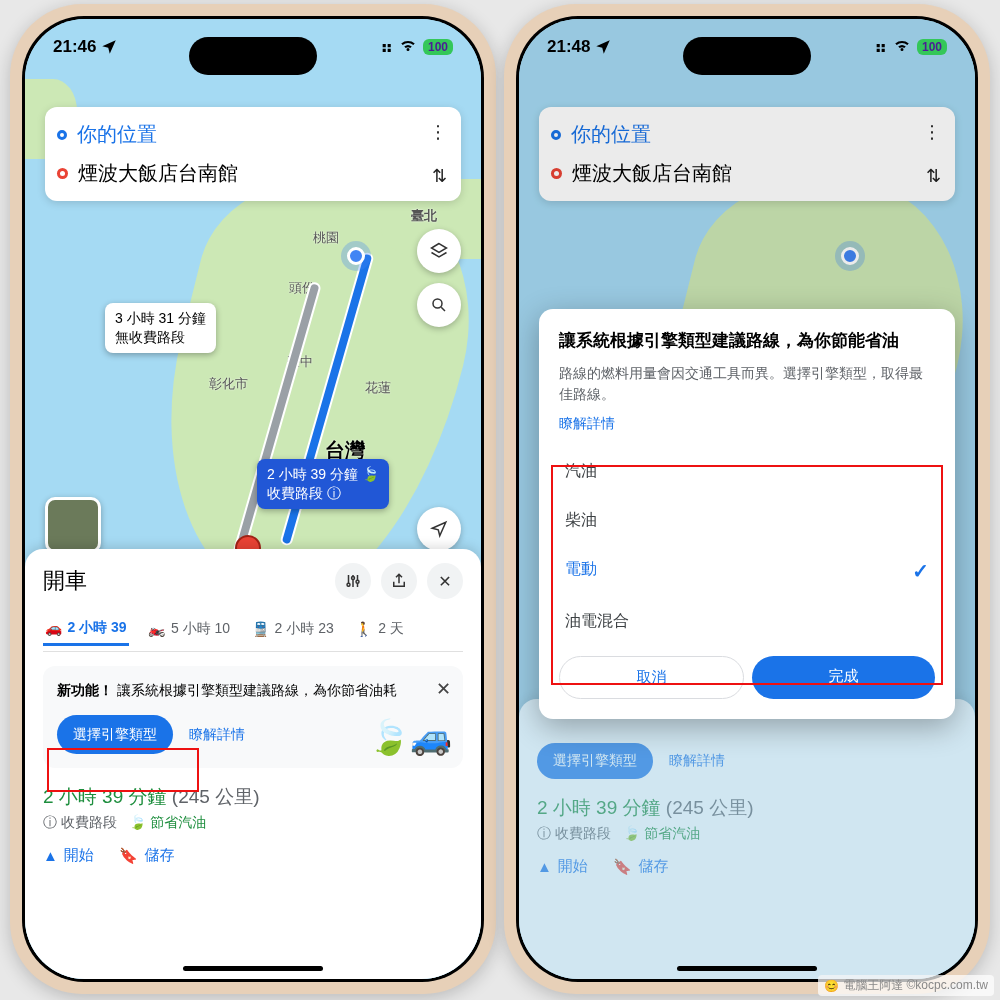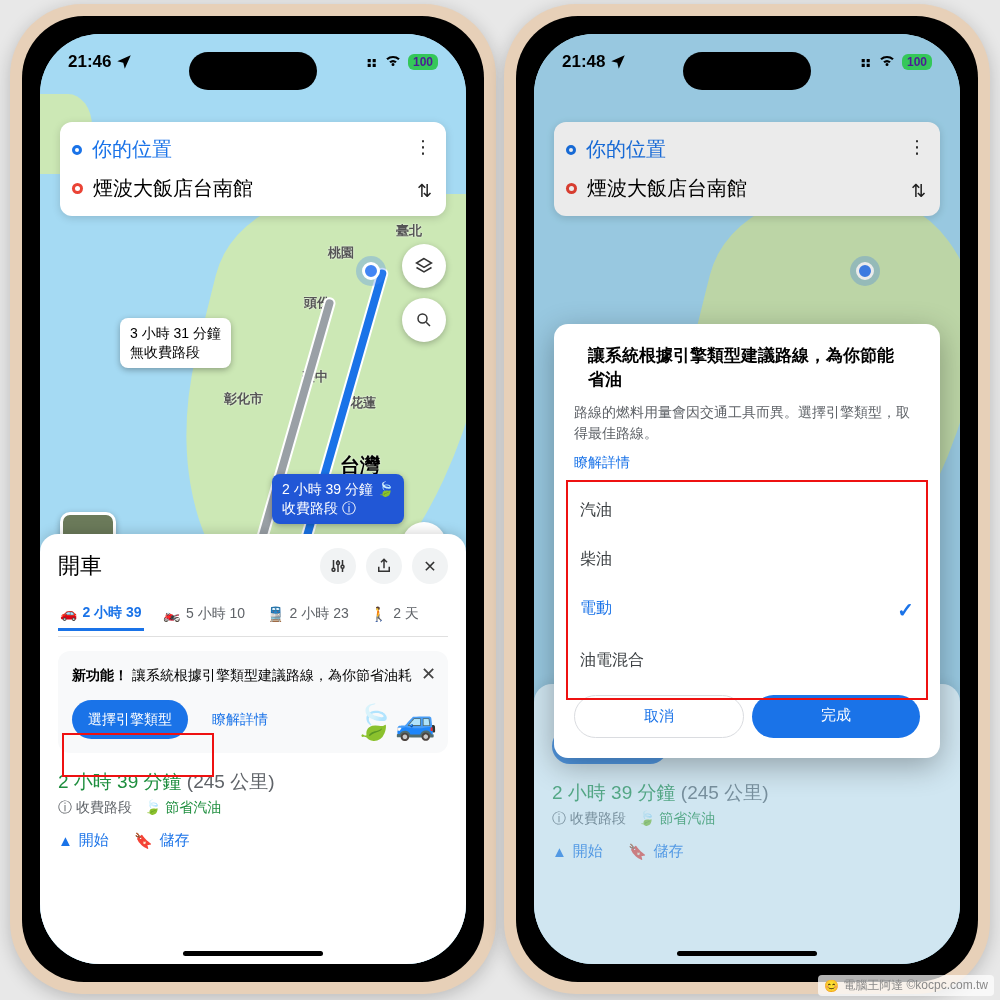--- a/index.html
+++ b/index.html
@@ -9,32 +9,32 @@
     --green:#1e8e3e;
     --map-water:#a5daf3;
     --map-land:#cce8b5;
     --card-bg:#fff;
     --chip-gray:#f1f3f4;
   }
   *{box-sizing:border-box;-webkit-font-smoothing:antialiased}
   body{margin:0;background:#e8e8e8;font-family:-apple-system,BlinkMacSystemFont,"Helvetica Neue",sans-serif;width:1000px;height:1000px;overflow:hidden;position:relative}
   .stage{display:flex;gap:8px;padding:4px;justify-content:center}
   .phone{width:486px;height:990px;background:#e7d0b8;border-radius:72px;padding:12px;position:relative;box-shadow:0 4px 18px rgba(0,0,0,.2)}
-  .phone-inner{width:100%;height:100%;background:#000;border-radius:62px;padding:18px}
+  .phone-inner{width:100%;height:100%;background:#000;border-radius:62px;padding:3px}
   .screen{width:100%;height:100%;border-radius:60px;overflow:hidden;position:relative;background:var(--map-water)}
   .notch{position:absolute;top:18px;left:50%;transform:translateX(-50%);width:128px;height:38px;background:#000;border-radius:22px;z-index:100}
   .status-bar{position:absolute;top:0;left:0;right:0;height:56px;display:flex;justify-content:space-between;align-items:center;padding:0 28px;z-index:90;font-weight:700;font-size:17px;color:#000}
   .status-left{display:flex;align-items:center;gap:4px}
   .status-right{display:flex;align-items:center;gap:6px}
   .batt{background:#34c759;color:#4c1d95;font-size:12px;padding:1px 5px;border-radius:6px;font-weight:700}
   
   .map{position:absolute;inset:0;background:var(--map-water)}
   .land{position:absolute;background:var(--map-land)}
   .taiwan{left:148px;top:155px;width:280px;height:430px;border-radius:60% 50% 50% 60% / 30% 40% 70% 60%;transform:rotate(14deg)}
-  .map-lbl{position:absolute;font-size:13px;color:#555;font-weight:700;text-shadow:0 0 2px #fff}
+  .map-lbl{position:absolute;font-size:13px;color:#555;font-weight:400;text-shadow:0 0 2px #fff}
   .route{position:absolute;width:8px;background:var(--blue);border-radius:4px;box-shadow:0 0 0 2px #fff}
   .map-callout{position:absolute;background:#fff;border-radius:8px;padding:6px 10px;font-size:14px;line-height:1.35;box-shadow:0 2px 6px rgba(0,0,0,.3);white-space:nowrap}
   .map-callout.blue{background:#2157d6;color:#fff}
   .pin{position:absolute;width:26px;height:26px;background:#ea4335;border-radius:50% 50% 50% 0;transform:rotate(-45deg);border:2px solid #a02317}
   .bluedot{position:absolute;width:18px;height:18px;background:#4285f4;border:3px solid #fff;border-radius:50%;box-shadow:0 0 0 6px rgba(66,133,244,.3)}
   
   .search-card{position:absolute;top:88px;left:20px;right:20px;background:var(--card-bg);border-radius:12px;padding:8px 12px;box-shadow:0 2px 8px rgba(0,0,0,.15);z-index:50}
   .srow{display:flex;align-items:center;gap:10px;padding:6px 0;font-size:20px}
   .srow .dot{width:10px;height:10px;border-radius:50%}
   .dot.origin{border:3px solid var(--blue);background:#fff}
@@ -51,37 +51,37 @@
   .sheet-head{display:flex;align-items:center;justify-content:space-between;margin-bottom:8px}
   .sheet-title{font-size:22px;font-weight:500}
   .head-icons{display:flex;gap:10px}
   .icon-btn{width:36px;height:36px;border-radius:50%;background:var(--chip-gray);display:flex;align-items:center;justify-content:center;font-size:16px;color:#333}
   .tabs{display:flex;gap:18px;border-bottom:1px solid #e0e0e0;padding:6px 0;font-size:14px;color:var(--text-gray);overflow:hidden}
   .tab{display:flex;align-items:center;gap:5px;padding:6px 2px;white-space:nowrap}
   .tab.active{color:var(--blue);font-weight:600;border-bottom:3px solid var(--blue);margin-bottom:-1px}
   .feature-card{background:#f8f9fa;border-radius:12px;padding:14px;margin-top:14px;position:relative;font-size:14px;line-height:1.5}
   .feature-card .close{position:absolute;right:12px;top:10px;font-size:18px;color:#444}
   .feature-card strong{color:#000}
-  .feature-actions{display:flex;gap:24px;align-items:center;margin-top:14px}
+  .feature-actions{display:flex;gap:16px;align-items:center;margin-top:14px}
   .pill-btn{background:var(--blue);color:#fff;border-radius:20px;padding:9px 16px;font-size:14px;font-weight:500}
   .link{color:var(--blue);font-size:14px;font-weight:500}
   .car-icon{position:absolute;right:10px;top:46px;font-size:34px}
   .hl-red{position:absolute;border:2px solid #e11;pointer-events:none}
   .route-summary{margin-top:16px}
   .rs-time{font-size:19px;color:var(--green);font-weight:500}
   .rs-time span.dist{color:var(--text-gray);font-weight:400}
   .rs-tags{color:var(--text-gray);font-size:14px;margin-top:4px;display:flex;gap:12px;align-items:center}
   .rs-tags .eco{color:var(--green)}
   .sheet-actions{display:flex;gap:26px;margin-top:14px;align-items:center}
   .sheet-actions .act{color:var(--blue);font-size:15px;font-weight:500;display:flex;gap:6px;align-items:center}
   .home-ind{position:absolute;bottom:8px;left:50%;transform:translateX(-50%);width:140px;height:5px;background:#000;border-radius:3px;z-index:200}
   
   .dim{position:absolute;inset:0;background:rgba(0,0,0,.08);z-index:55}
   .dialog{position:absolute;left:20px;right:20px;top:290px;background:#fff;border-radius:14px;z-index:70;padding:20px;box-shadow:0 8px 30px rgba(0,0,0,.3)}
-  .dialog h3{margin:0 14px 10px;font-size:17px;font-weight:600;line-height:1.4}
+  .dialog h3{margin:0 0 10px;font-size:17px;font-weight:600;line-height:1.4}
   .dialog p{margin:0 0 10px;font-size:14px;color:var(--text-gray);line-height:1.5}
   .dialog .learn{color:var(--blue);font-size:14px}
   .opts{margin-top:14px}
   .opt{padding:14px 6px;font-size:16px;color:#3c4043;display:flex;justify-content:space-between;align-items:flex-start}
   .opt.sel{color:var(--blue)}
   .check{color:var(--blue);font-size:20px;font-weight:700}
   .dialog-btns{display:flex;gap:8px;margin-top:10px}
   .dlg-btn{flex:1;text-align:center;padding:11px 0;border-radius:22px;font-size:15px;font-weight:500}
   .dlg-btn.cancel{border:1px solid #dadce0;color:var(--blue);background:#fff}
   .dlg-btn.done{background:var(--blue);color:#fff}

